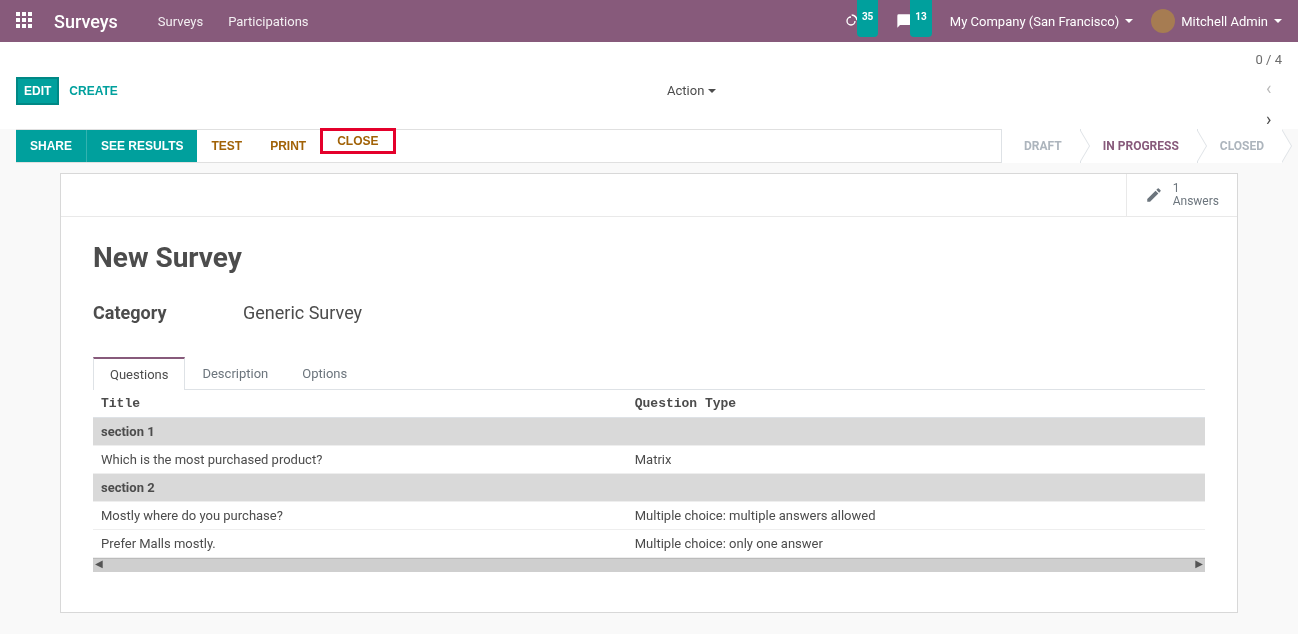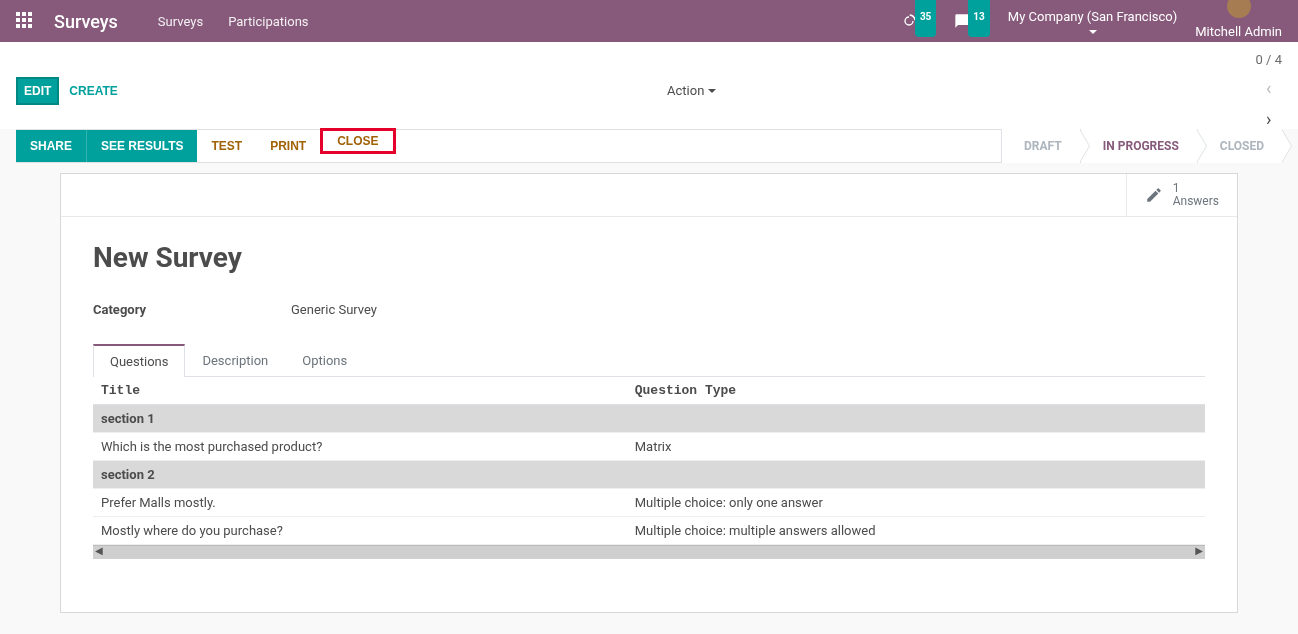--- a/index.html
+++ b/index.html
@@ -9,21 +9,21 @@
 .topnav { background: #875a7b; height: 42px; display: flex; align-items: center; padding: 0 16px; color: white; }
 .apps-icon { width: 18px; height: 18px; margin-right: 20px; display: grid; grid-template-columns: repeat(3,4px); grid-template-rows: repeat(3,4px); gap: 2px; cursor: pointer; }
 .apps-icon span { background: white; }
 .brand { font-size: 18px; font-weight: 500; margin-right: 40px; }
 .nav-link { color: rgba(255,255,255,0.9); text-decoration: none; margin-right: 25px; font-size: 13px; cursor: pointer; }
 .spacer { flex: 1; }
 .nav-right { display: flex; align-items: center; gap: 18px; font-size: 13px; }
 .icon-badge { position: relative; display: inline-flex; align-items: center; cursor: pointer; }
 .icon-badge svg { width: 16px; height: 16px; fill: white; }
 .badge { background: #00a09d; color: white; border-radius: 4px; font-size: 10px; padding: 15px 5px; margin-left: -2px; font-weight: bold; position: relative; top:-5px; }
-.company-menu, .user-menu { display: flex; align-items: center; gap: 6px; cursor: pointer; flex-direction: column; }
+.company-menu, .user-menu { display: flex; align-items: center; gap: 6px; cursor: pointer; }
 .avatar { width: 24px; height: 24px; border-radius: 50%; background: #a67c52 center/cover; display: inline-block; }
 .caret { width: 0; height: 0; border-left: 4px solid transparent; border-right: 4px solid transparent; border-top: 4px solid white; }
 
 
 .control-area { background: white; padding: 10px 16px 0 16px; border-bottom: 0; }
 .breadcrumb { font-size: 18px; color: #8f8f8f; margin-bottom: 10px; }
 .breadcrumb .root { color: #00a09d; cursor: pointer; }
 .btnrow { display: flex; align-items: center; }
 .btn { padding: 5px 6px; font-size: 12px; font-weight: bold; cursor: pointer; border: none; margin-right: 4px; }
 .btn-primary { background: #00a09d; color: white; border: 1px solid #00a09d; }
@@ -50,21 +50,21 @@
 
 
 .sheet-wrap { padding: 10px 60px 30px 60px; }
 .sheet { background: white; border: 1px solid #d8d8d8; min-height: 440px; position: relative; }
 .stat-row { display: flex; justify-content: flex-end; border-bottom: 1px solid #e9e9e9; }
 .stat-btn { border-left: 1px solid #e9e9e9; padding: 8px 18px; display: flex; align-items: center; gap: 10px; cursor: pointer; color: #6c757d; }
 .stat-btn svg { width: 18px; height: 18px; fill: #6c757d; }
 .stat-txt { display: flex; flex-direction: column; line-height: 1.1; font-size: 12px; }
 .sheet-body { padding: 24px 32px; }
 .title { font-size: 28px; color: #4c4c4c; margin-bottom: 28px; }
-.field-row { display: flex; font-size: 13px; margin-bottom: 26px; gap: 48px; }
+.field-row { display: flex; font-size: 18px; margin-bottom: 33px; }
 .field-label { width: 150px; font-weight: bold; color: #4c4c4c; }
 .field-value { color: #4c4c4c; }
 .tabs { display: flex; border-bottom: 1px solid #dee2e6; }
 .tab { padding: 8px 16px; border: 1px solid transparent; border-bottom: none; font-size: 13px; color: #6c757d; cursor: pointer; position: relative; top: 1px; }
 .tab.active { border-color: #dee2e6; border-top: 2px solid #875a7b; background: white; color: #4c4c4c; }
 .qtable { width: 100%; border-collapse: collapse; font-size: 13px; }
 .qtable th { text-align: left; padding: 6px 8px; font-weight: bold; color: #4c4c4c; border-bottom: 1px solid #dee2e6; font-family: Liberation Mono, monospace; }
 .qtable td { padding: 6px 8px; border-bottom: 1px solid #eee; }
 .qtable tr.section td { background: #d9d9d9; font-weight: bold; }
 .scroll-hint { height: 14px; position: relative; background: #cfcfcf; border-top: 1px solid #bbb; }
@@ -185,25 +185,25 @@
             </tr>
             <tr>
               <td>Which is the most purchased product?</td>
               <td>Matrix</td>
             </tr>
             <tr class="section">
               <td>section 2</td>
               <td></td>
             </tr>
             <tr>
+              <td>Mostly where do you purchase?</td>
+              <td>Multiple choice: multiple answers allowed</td>
+            </tr>
+            <tr>
               <td>Prefer Malls mostly.</td>
               <td>Multiple choice: only one answer</td>
-            </tr>
-            <tr>
-              <td>Mostly where do you purchase?</td>
-              <td>Multiple choice: multiple answers allowed</td>
             </tr>
           </tbody>
       </table>
       <div class="scroll-hint"></div>
     </div>
   </div>
 </div>
 
 </body></html>

